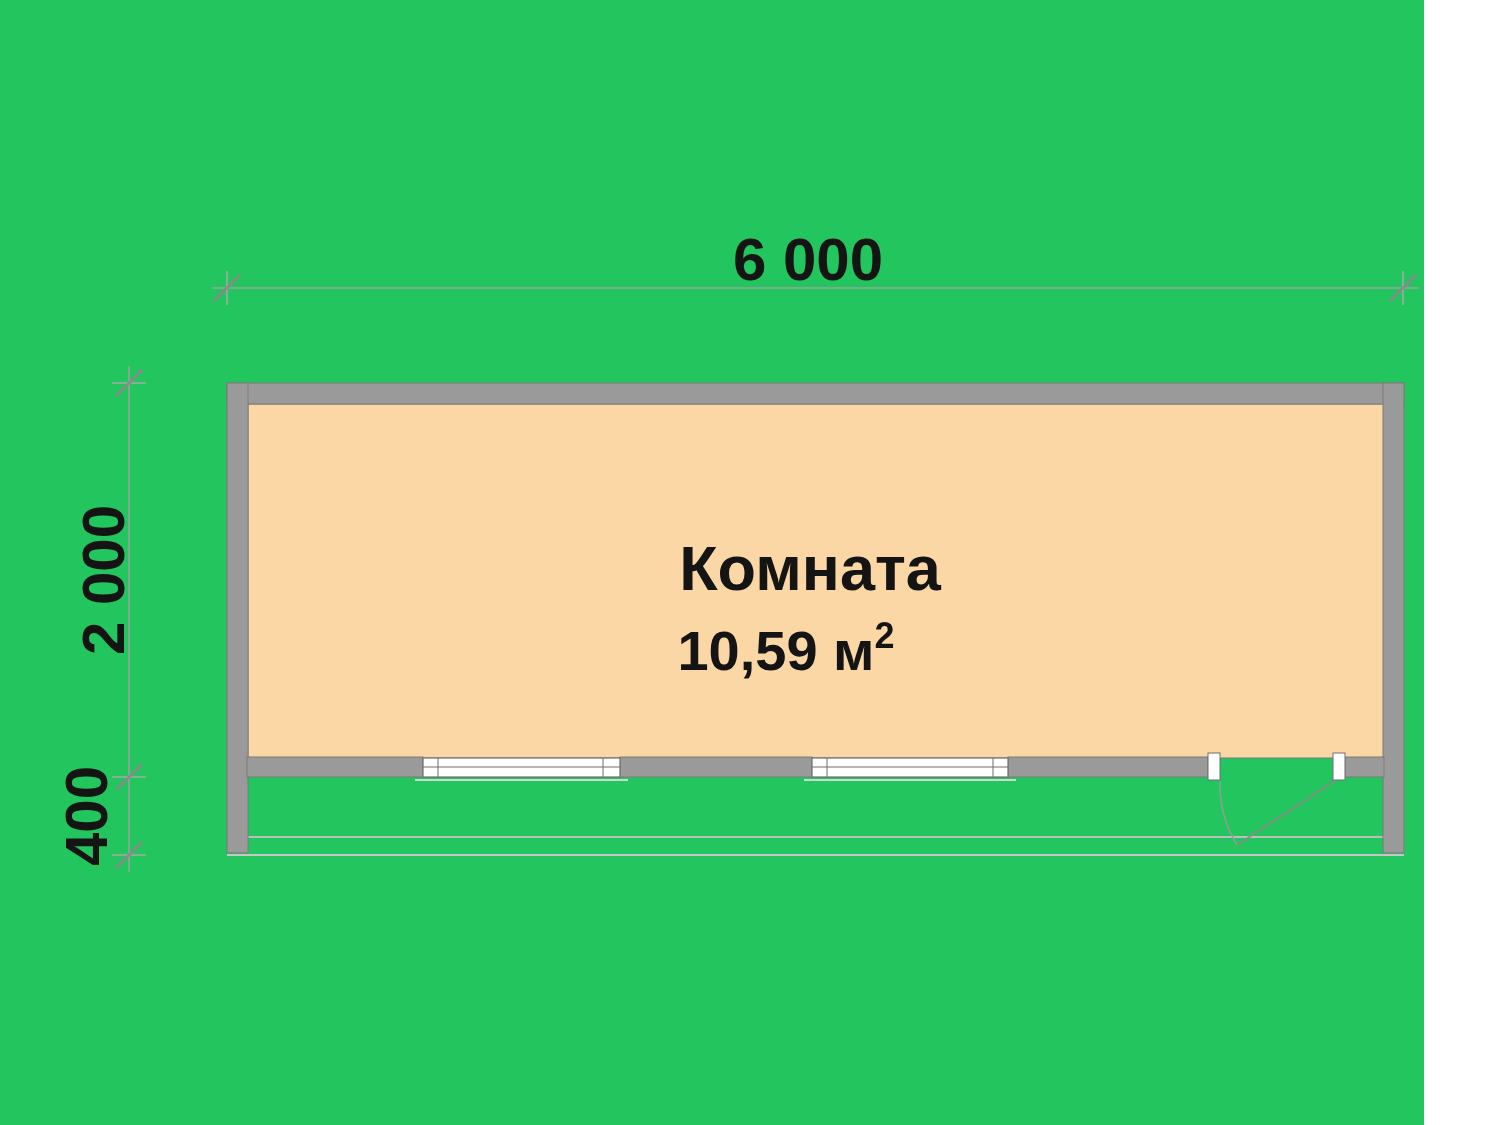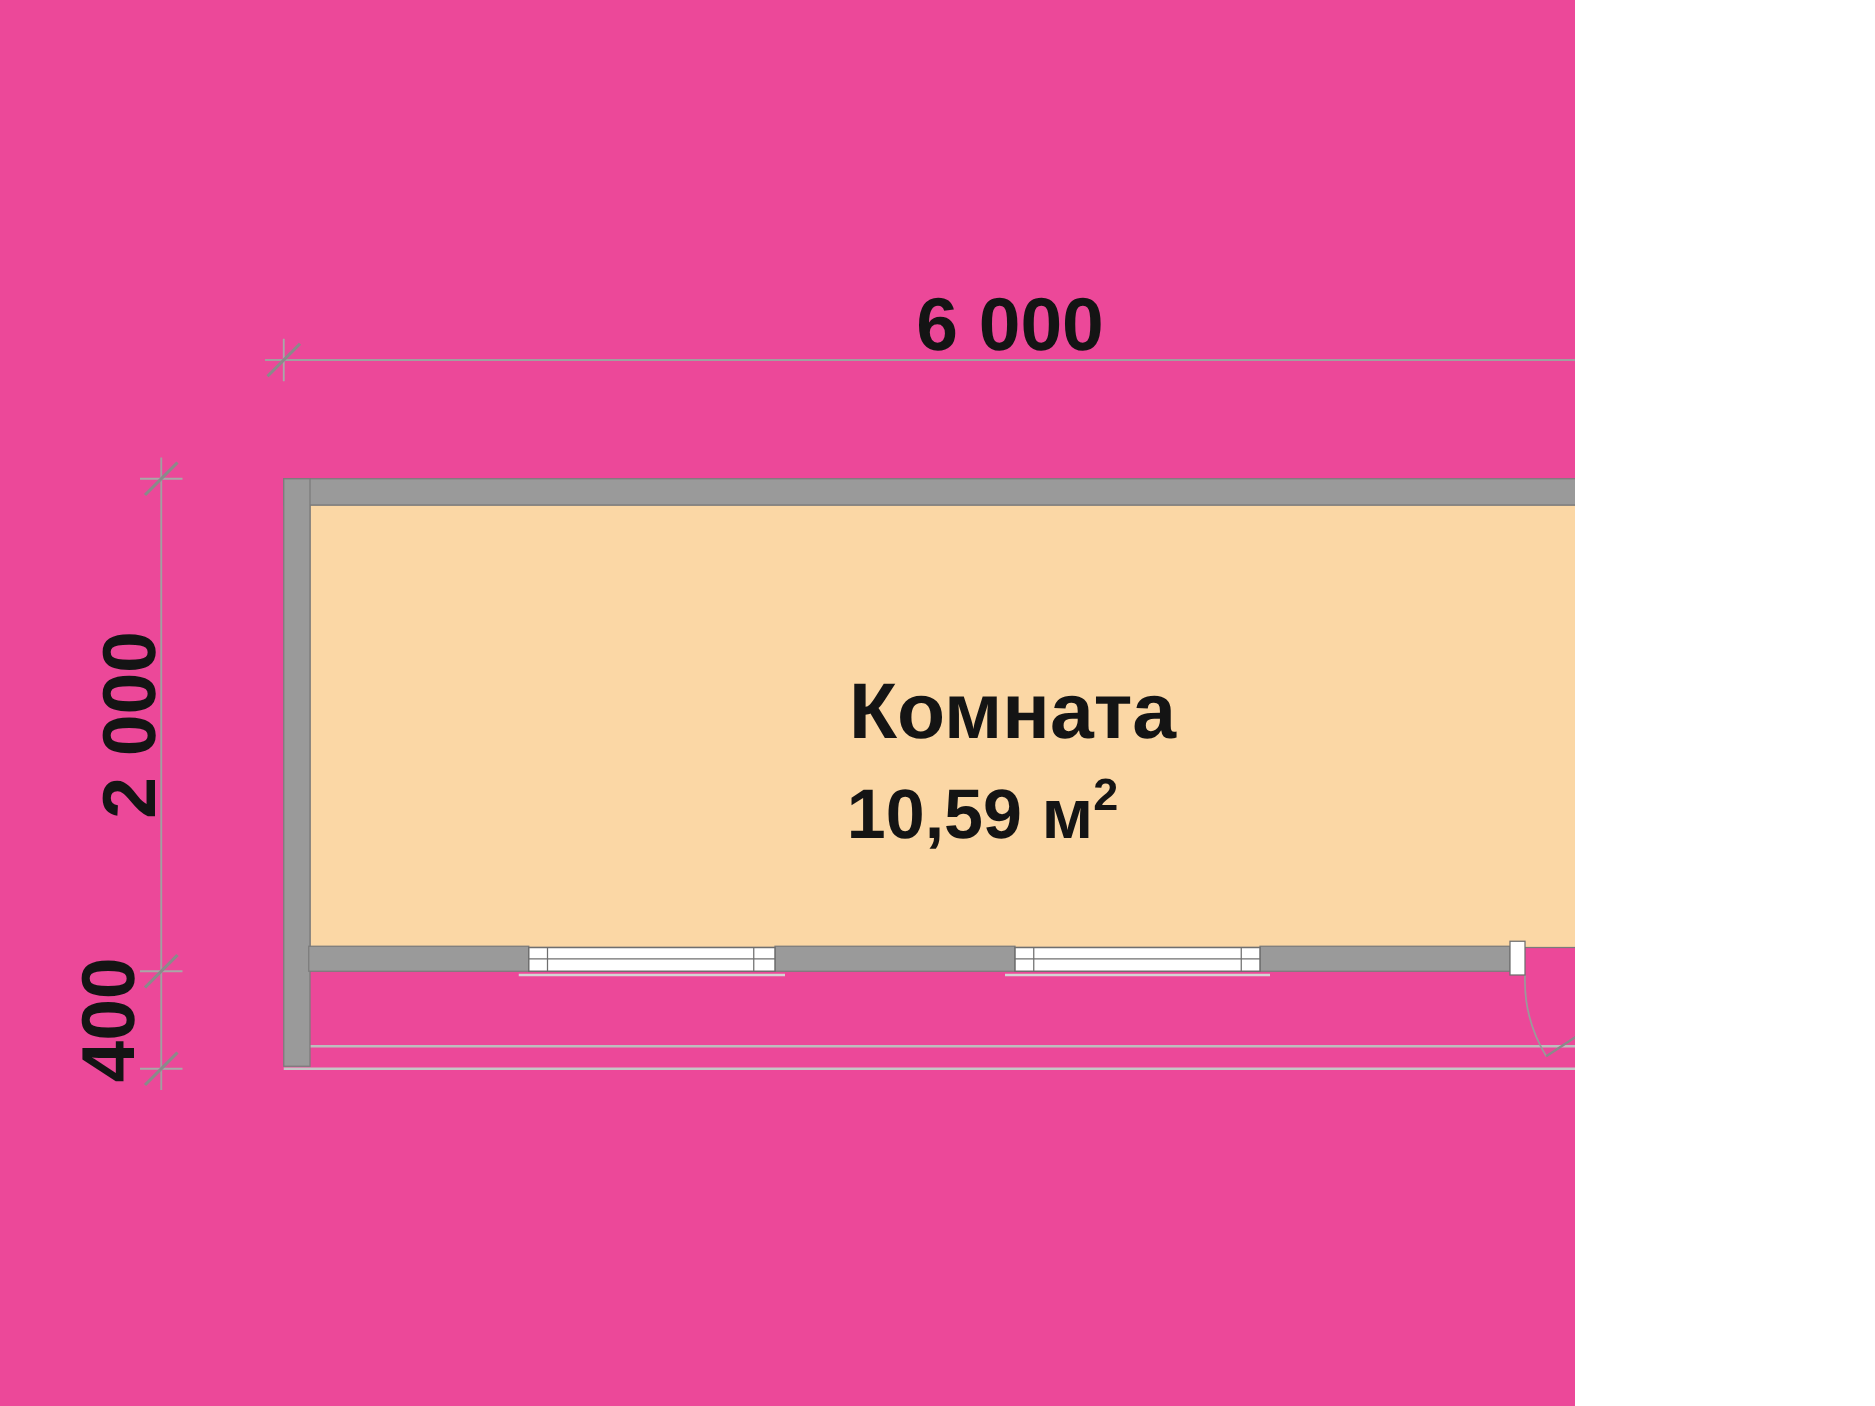--- a/index.html
+++ b/index.html
@@ -2,23 +2,23 @@
 <html><head>
 <meta charset="utf-8">
 <style>
   html, body {
     margin: 0;
     padding: 0;
     background: #ffffff;
   }
   .plan-wrap {
     position: relative;
-    width: 1260px;
+    width: 1424px;
     height: 1125px;
-    background: #ec4899;
+    background: #22c55e;
     overflow: hidden;
     font-family: "Liberation Sans", sans-serif;
   }
   svg {
     display: block;
   }
   .dim-text {
     font-family: "Liberation Sans", sans-serif;
     font-weight: bold;
     font-size: 60px;

